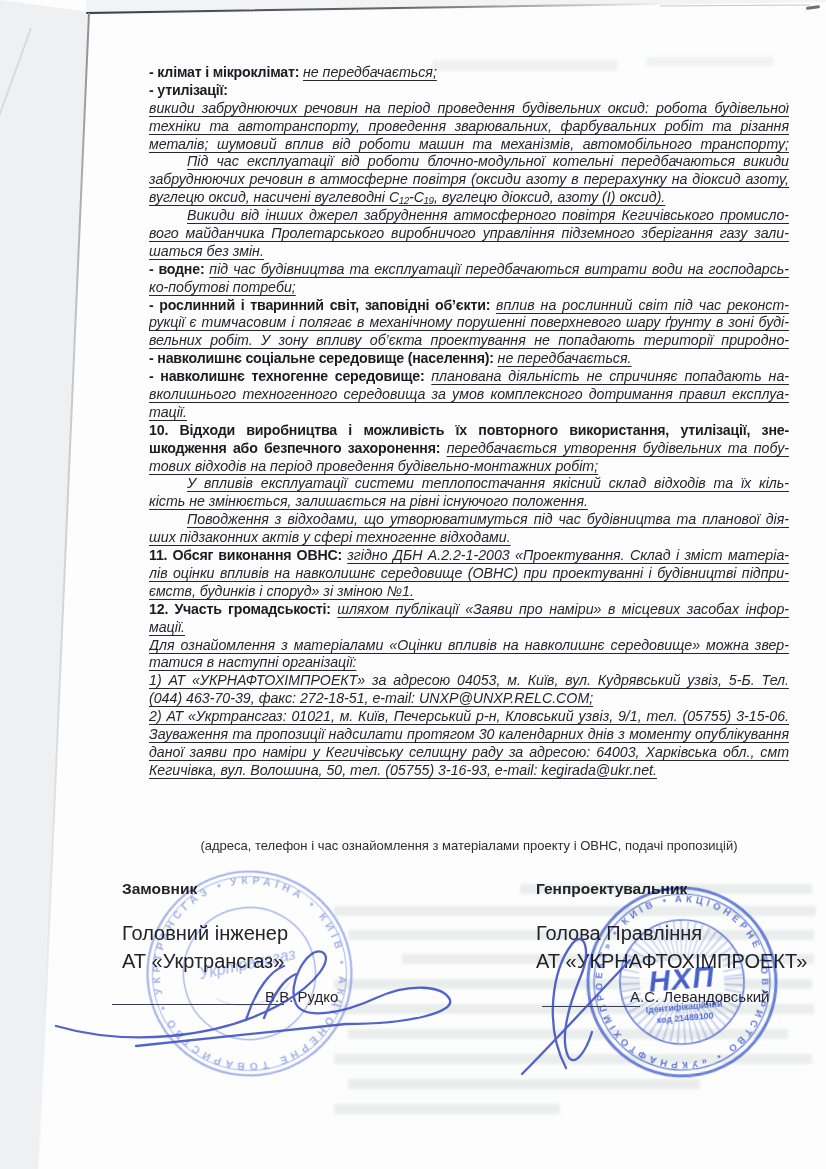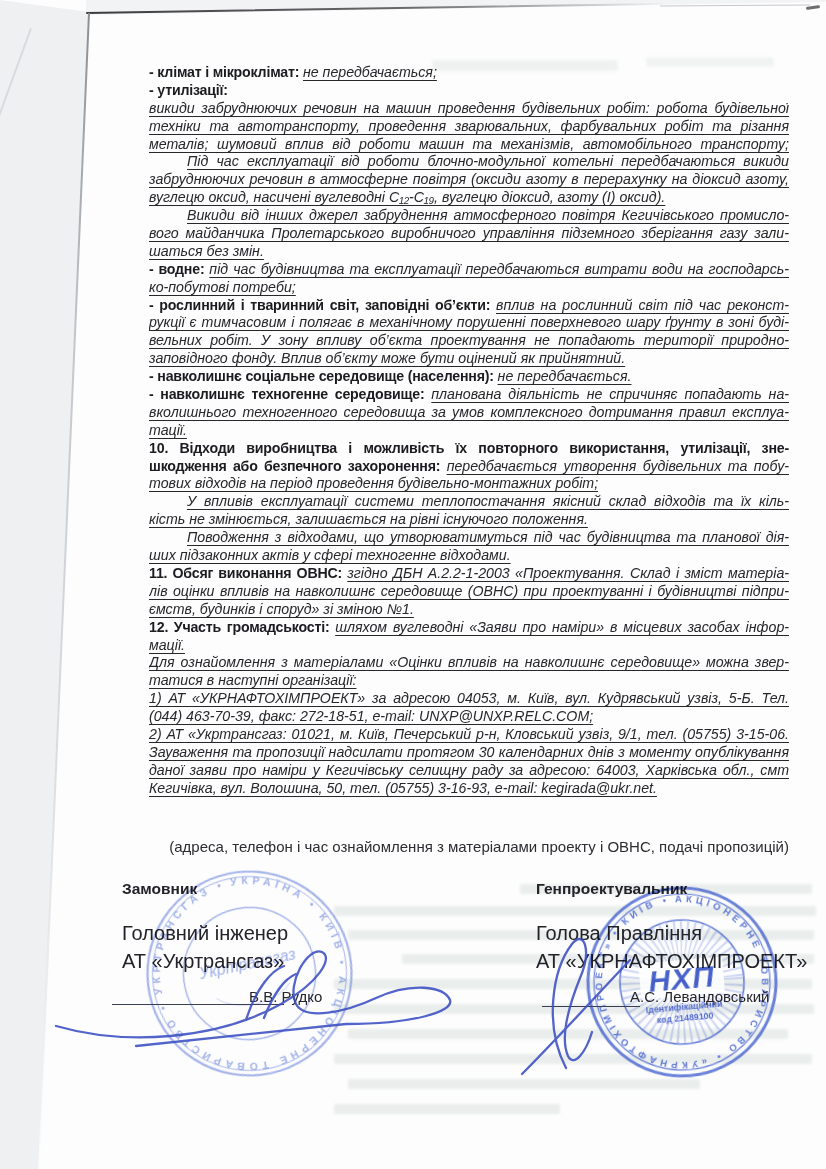--- a/index.html
+++ b/index.html
@@ -41,34 +41,34 @@
   .bl12{left:334px;top:1104px;width:226px;height:10px}
   
   .content{position:absolute;left:106px;top:64px;width:640px;color:#26262b;
     font-size:14.2px;z-index:2;margin-left:43px;}
   .line{height:17.9px;line-height:17.9px;white-space:nowrap;overflow:hidden;}
   .line.j{white-space:normal;text-align:justify;text-align-last:justify;}
   .line.ind{padding-left:38px;}
   .b{font-weight:bold;color:#1b1b20;letter-spacing:-0.2px;font-style:normal;}
   .u{font-style:italic;text-decoration:underline;text-underline-offset:2.5px;
      text-decoration-thickness:1.1px;}
-  .note{margin-top:4px;font-size:15px;color:#2c2c31;text-align:right;}
+  .note{margin-top:4px;font-size:13px;color:#2c2c31;text-align:center;}
   
   .sig-area{position:absolute;left:106px;top:864px;width:710px;height:300px;
     font-size:15px;color:#222228;z-index:2;}
   .sig-role{position:absolute;font-weight:bold;font-size:15.5px;}
   .sig-pos,.sig-co{position:absolute;font-size:20px;}
   .lrole{left:16px;top:16px}   .rrole{left:430px;top:16px}
   .lpos{left:16px;top:58px}    .rpos{left:430px;top:58px}
   .lco{left:16px;top:86px}     .rco{left:430px;top:86px}
   .sig-line{position:absolute;border-top:1.6px solid #3a3f55;height:0;}
   .lline{left:6px;top:140px;width:172px}
   .rline{left:436px;top:142px;width:98px}
   .sig-name{position:absolute;font-size:15px;color:#24242a;}
-  .lname{left:143px;top:124px}  .rname{left:524px;top:124px}
+  .lname{left:159px;top:124px}  .rname{left:524px;top:124px}
   
   .stamp{position:absolute;mix-blend-mode:multiply;filter:blur(.3px);}
   .stamp-left{left:36px;top:2px;width:215px;height:215px;transform:rotate(-12deg);opacity:.62;}
   .stamp-right{left:478px;top:20px;width:196px;height:196px;transform:rotate(-5deg);opacity:.88;}
   .autograph{position:absolute;z-index:3;}
   .sig-svg-left{left:-60px;top:78px;}
   .sig-svg-right{left:408px;top:62px;}
 </style>
 </head>
 <body>
@@ -92,50 +92,49 @@
   <div class="bleed bl7"></div>
   <div class="bleed bl8"></div>
   <div class="bleed bl9"></div>
   <div class="bleed bl10"></div>
   <div class="bleed bl11"></div>
   <div class="bleed bl12"></div>
 
   <div class="content">
       <div class="line"><span class="b">- клімат і мікроклімат: </span><span class="u">не передбачається;</span></div>
       <div class="line"><span class="b">- утилізації:</span></div>
-      <div class="line j"><span class="u">викиди забруднюючих речовин на машин проведення будівельних робіт: робота будівельної</span></div>
+      <div class="line j"><span class="u">викиди забруднюючих речовин на період проведення будівельних оксид: робота будівельної</span></div>
       <div class="line j"><span class="u">техніки та автотранспорту, проведення зварювальних, фарбувальних робіт та різання</span></div>
       <div class="line j"><span class="u">металів; шумовий вплив від роботи машин та механізмів, автомобільного транспорту;</span></div>
       <div class="line j ind"><span class="u">Під час експлуатації від роботи блочно-модульної котельні передбачаються викиди</span></div>
       <div class="line j"><span class="u">забруднюючих речовин в атмосферне повітря (оксиди азоту в перерахунку на діоксид азоту,</span></div>
       <div class="line"><span class="u">вуглецю оксид, насичені вуглеводні С₁₂-С₁₉, вуглецю діоксид, азоту (І) оксид).</span></div>
       <div class="line j ind"><span class="u">Викиди від інших джерел забруднення атмосферного повітря Кегичівського промисло-</span></div>
       <div class="line j"><span class="u">вого майданчика Пролетарського виробничого управління підземного зберігання газу зали-</span></div>
       <div class="line"><span class="u">шаться без змін.</span></div>
       <div class="line j"><span class="b">- водне: </span><span class="u">під час будівництва та експлуатації передбачаються витрати води на господарсь-</span></div>
       <div class="line"><span class="u">ко-побутові потреби;</span></div>
       <div class="line j"><span class="b">- рослинний і тваринний світ, заповідні об’єкти: </span><span class="u">вплив на рослинний світ під час реконст-</span></div>
       <div class="line j"><span class="u">рукції є тимчасовим і полягає в механічному порушенні поверхневого шару ґрунту в зоні буді-</span></div>
       <div class="line j"><span class="u">вельних робіт. У зону впливу об’єкта проектування не попадають території природно-</span></div>
-      <div class="line"><span class="u">заповідного фонду. Вплив об’єкту може бути оцінений як прийнятний.</span></div>
       <div class="line"><span class="b">- навколишнє соціальне середовище (населення): </span><span class="u">не передбачається.</span></div>
       <div class="line j"><span class="b">- навколишнє техногенне середовище: </span><span class="u">планована діяльність не спричиняє попадають на-</span></div>
       <div class="line j"><span class="u">вколишнього техногенного середовища за умов комплексного дотримання правил експлуа-</span></div>
       <div class="line"><span class="u">тації.</span></div>
       <div class="line j"><span class="b">10. Відходи виробництва і можливість їх повторного використання, утилізації, зне-</span></div>
       <div class="line j"><span class="b">шкодження або безпечного захоронення: </span><span class="u">передбачається утворення будівельних та побу-</span></div>
       <div class="line"><span class="u">тових відходів на період проведення будівельно-монтажних робіт;</span></div>
       <div class="line j ind"><span class="u">У впливів експлуатації системи теплопостачання якісний склад відходів та їх кіль-</span></div>
       <div class="line"><span class="u">кість не змінюється, залишається на рівні існуючого положення.</span></div>
       <div class="line j ind"><span class="u">Поводження з відходами, що утворюватимуться під час будівництва та планової дія-</span></div>
       <div class="line"><span class="u">ших підзаконних актів у сфері техногенне відходами.</span></div>
       <div class="line j"><span class="b">11. Обсяг виконання ОВНС: </span><span class="u">згідно ДБН А.2.2-1-2003 «Проектування. Склад і зміст матеріа-</span></div>
       <div class="line j"><span class="u">лів оцінки впливів на навколишнє середовище (ОВНС) при проектуванні і будівництві підпри-</span></div>
       <div class="line"><span class="u">ємств, будинків і споруд» зі зміною №1.</span></div>
-      <div class="line j"><span class="b">12. Участь громадськості: </span><span class="u">шляхом вуглеводні «Заяви про наміри» в місцевих засобах інфор-</span></div>
+      <div class="line j"><span class="b">12. Участь громадськості: </span><span class="u">шляхом публікації «Заяви про наміри» в місцевих засобах інфор-</span></div>
       <div class="line"><span class="u">мації.</span></div>
       <div class="line j"><span class="u">Для ознайомлення з матеріалами «Оцінки впливів на навколишнє середовище» можна звер-</span></div>
       <div class="line"><span class="u">татися в наступні організації:</span></div>
       <div class="line j"><span class="u">1) АТ «УКРНАФТОХІМПРОЕКТ» за адресою 04053, м. Київ, вул. Кудрявський узвіз, 5-Б. Тел.</span></div>
       <div class="line"><span class="u">(044) 463-70-39, факс: 272-18-51, e-mail: UNXP@UNXP.RELC.COM;</span></div>
       <div class="line j"><span class="u">2) АТ «Укртрансгаз: 01021, м. Київ, Печерський р-н, Кловський узвіз, 9/1, тел. (05755) 3-15-06.</span></div>
       <div class="line j"><span class="u">Зауваження та пропозиції надсилати протягом 30 календарних днів з моменту опублікування</span></div>
       <div class="line j"><span class="u">даної заяви про наміри у Кегичівську селищну раду за адресою: 64003, Харківська обл., смт</span></div>
       <div class="line"><span class="u">Кегичівка, вул. Волошина, 50, тел. (05755) 3-16-93, e-mail: kegirada@ukr.net.</span></div>
     </div>

